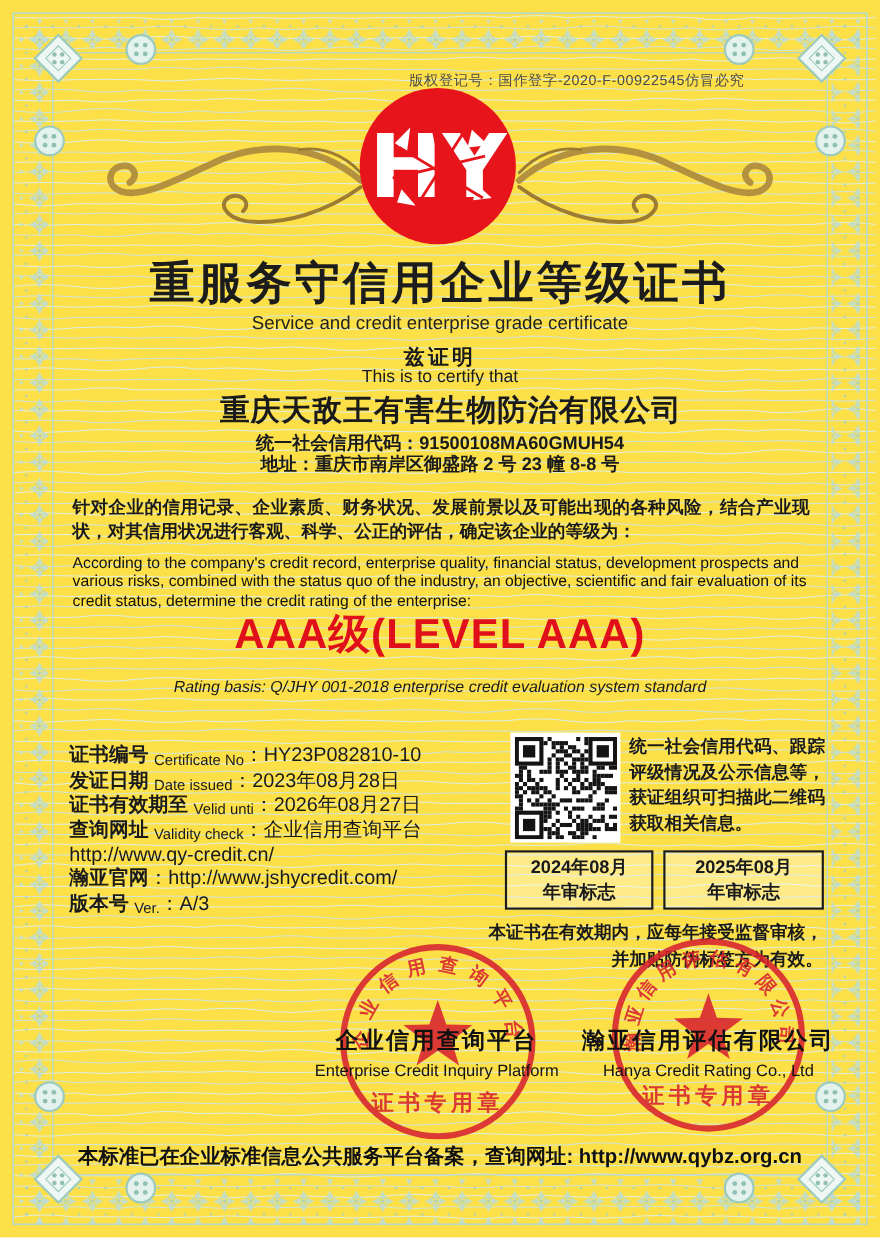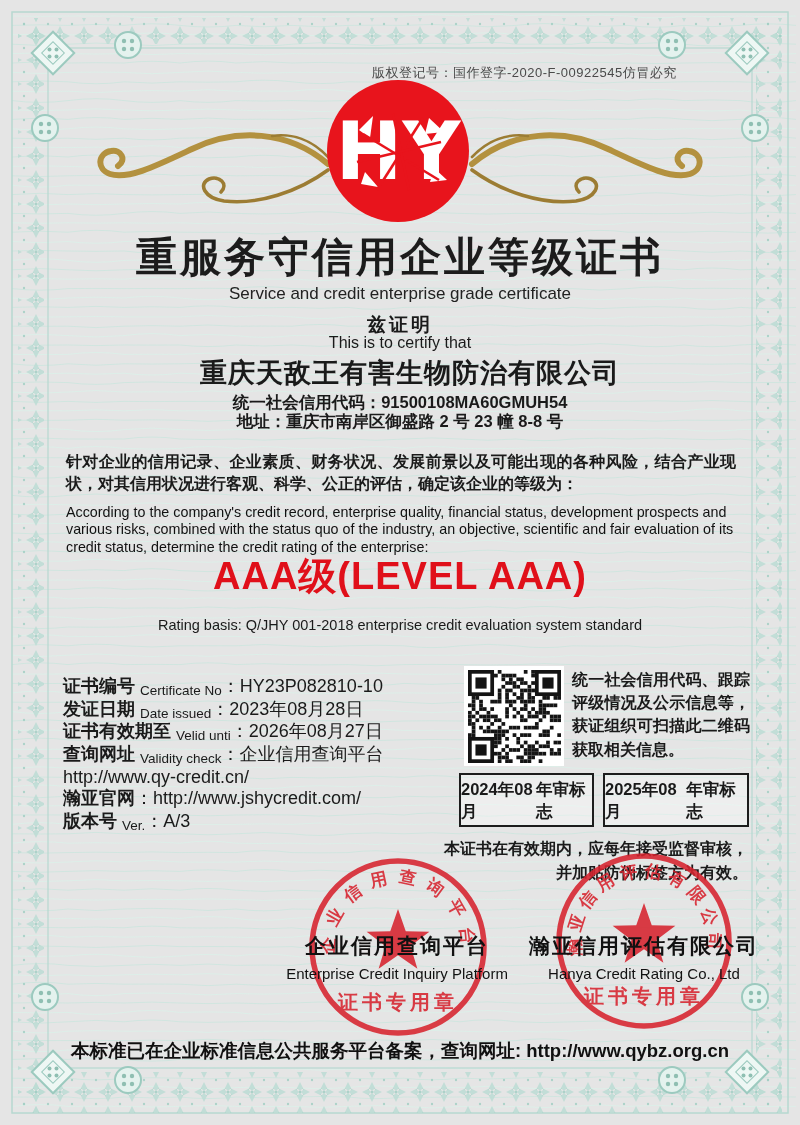--- a/index.html
+++ b/index.html
@@ -1,45 +1,45 @@
 <!DOCTYPE html>
 <html><head>
 <meta charset="utf-8">
 <style>
   html,body{margin:0;padding:0;background:#ffffff;}
   .certificate{
     position:relative;width:800px;height:1125px;overflow:hidden;
-    background:#e5e5e5;
+    background:#fde047;
     font-family:"Liberation Sans","DejaVu Sans",sans-serif;
     color:#1a1a1a;
   }
   .abs{position:absolute;}
   .ctr{left:0;right:0;text-align:center;}
   .copyright{top:64px;left:372px;font-size:13px;color:#4a4a4a;letter-spacing:.5px;z-index:3;}
   .title-zh{top:230px;font-size:41px;font-weight:bold;letter-spacing:3px;color:#1c1c1c;z-index:2;}
   .title-en{top:284px;font-size:17px;color:#222;z-index:2;}
   .certify-zh{top:312px;font-size:19px;font-weight:600;letter-spacing:3px;z-index:2;}
   .certify-en{top:334px;font-size:16px;z-index:2;}
   .company{top:355px;font-size:27px;font-weight:bold;letter-spacing:1px;z-index:2;padding-left:20px;}
   .code-line{top:392px;font-size:16.5px;font-weight:600;z-index:2;}
   .addr-line{top:411px;font-size:16.5px;font-weight:600;z-index:2;}
   .para-zh{top:451px;left:66px;width:670px;font-size:16px;font-weight:600;line-height:1.38;text-align:justify;z-index:2;}
   .para-en{top:504px;left:66px;width:674px;font-size:14.3px;line-height:1.22;color:#111;z-index:2;}
   .level{top:551px;font-size:38px;font-weight:bold;color:#e0101a;letter-spacing:1px;z-index:2;}
   .basis-zh{top:600px;font-size:15px;font-weight:500;z-index:2;}
-  .basis-en{top:617px;font-size:14.5px;z-index:2;}
+  .basis-en{top:617px;font-size:14.5px;z-index:2;font-style:italic;}
   .details{top:676px;left:63px;z-index:2;}
   .detail-line{height:22.4px;display:flex;align-items:flex-end;white-space:nowrap;}
   .dzh{font-size:18px;font-weight:600;}
   .den{font-size:13.5px;margin-left:5px;}
   .dval{font-size:18px;font-weight:500;}
   .qr-box{top:666px;left:464px;width:100px;height:100px;background:#fff;z-index:2;display:flex;align-items:center;justify-content:center;}
   .qr-note{top:668px;left:572px;width:178px;font-size:16px;font-weight:600;line-height:23.2px;text-align:justify;z-index:2;}
   .year-box{top:773px;height:50px;border:2px solid #1c1c1c;background:rgba(255,255,255,.35);
-    display:flex;flex-direction:row;align-items:center;justify-content:center;
+    display:flex;flex-direction:column;align-items:center;justify-content:center;
     font-size:16.5px;font-weight:600;line-height:22px;z-index:2;}
   .year-box.b1{left:459px;width:131px;}
   .year-box.b2{left:603px;width:142px;}
   .supervision{top:837px;left:430px;width:318px;text-align:right;font-size:16px;font-weight:700;line-height:24px;z-index:2;}
   .issuer{top:932px;z-index:4;text-align:center;}
   .issuer .izh{font-size:21px;font-weight:600;letter-spacing:2px;color:#111;}
   .issuer .ien{font-size:15px;font-weight:500;margin-top:5px;color:#111;}
   .issuer.left{left:268px;width:258px;}
   .issuer.right{left:516px;width:256px;}
   .footer-line{top:1038px;font-size:18.5px;font-weight:600;color:#101010;z-index:2;}

